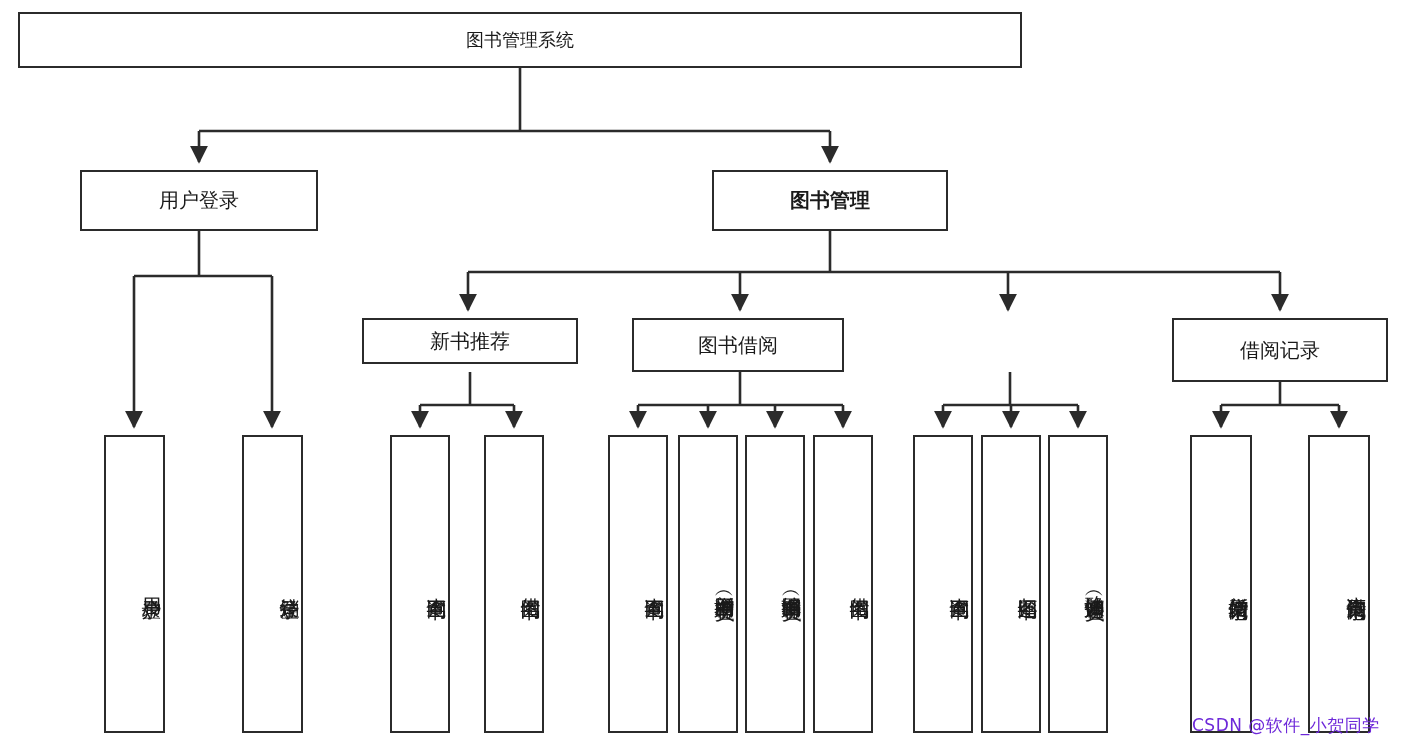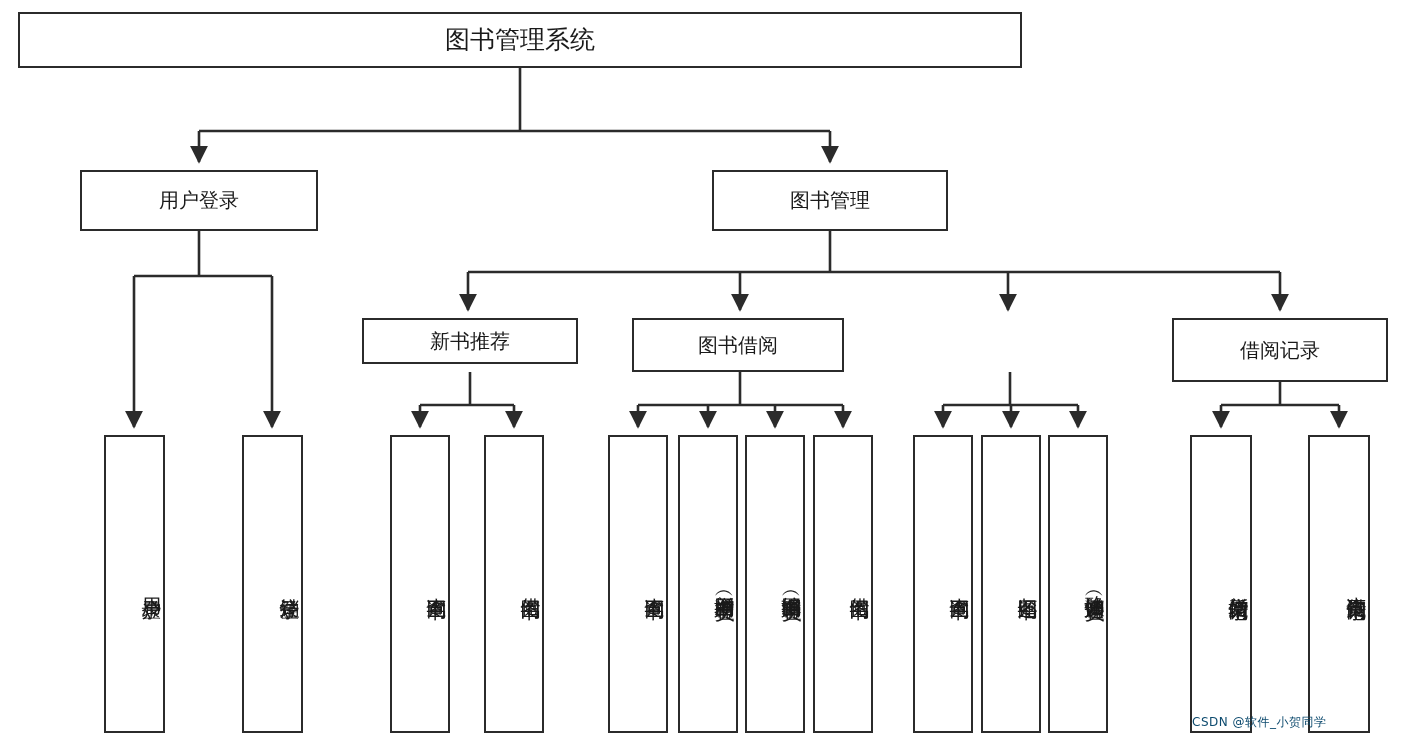--- a/index.html
+++ b/index.html
@@ -34,21 +34,21 @@
     background: #ffffff;
     border: 2px solid #2b2b2b;
     display: flex;
     align-items: center;
     justify-content: center;
     color: #1a1a1a;
     text-align: center;
     line-height: 1.12;
   }
   .node-root {
-    font-size: 25px;
+    font-size: 18px;
   }
   .node-l1 {
     font-size: 20px;
   }
   .node-l2 {
     font-size: 20px;
   }
   .node-leaf {
     font-size: 20px;
     writing-mode: vertical-rl;
@@ -60,22 +60,22 @@
     justify-content: center;
   }
   .leaf-text {
     display: block;
     white-space: normal;
   }
   .watermark {
     position: absolute;
     left: 1192px;
     top: 714px;
-    font-size: 12px;
-    color: #0c4a6e;
+    font-size: 17px;
+    color: #6d28d9;
     letter-spacing: 0.5px;
     white-space: nowrap;
     font-family: "DejaVu Sans", "Liberation Sans", sans-serif;
     text-align: center;
   }
 </style>
 </head>
 <body>
 
 <div id="diagram-root">
@@ -134,21 +134,21 @@
     </g>
   </svg>
 
   <div class="node node-root" style="left:18px; top:12px; width:1004px; height:56px;">
     <span>图书管理系统</span>
   </div>
 
   <div class="node node-l1" style="left:80px; top:170px; width:238px; height:61px;">
     <span>用户登录</span>
   </div>
-  <div class="node node-l1" style="left:712px; top:170px; width:236px; height:61px;">
+  <div class="node node-l1" style="left:712px; top:170px; width:236px; height:61px;font-weight:bold;">
     <span>图书管理</span>
   </div>
 
   <div class="node node-l2" style="left:362px; top:318px; width:216px; height:46px;">
     <span>新书推荐</span>
   </div>
   <div class="node node-l2" style="left:632px; top:318px; width:212px; height:54px;">
     <span>图书借阅</span>
   </div>
   <div class="node node-l2" style="left:1172px; top:318px; width:216px; height:64px;">

